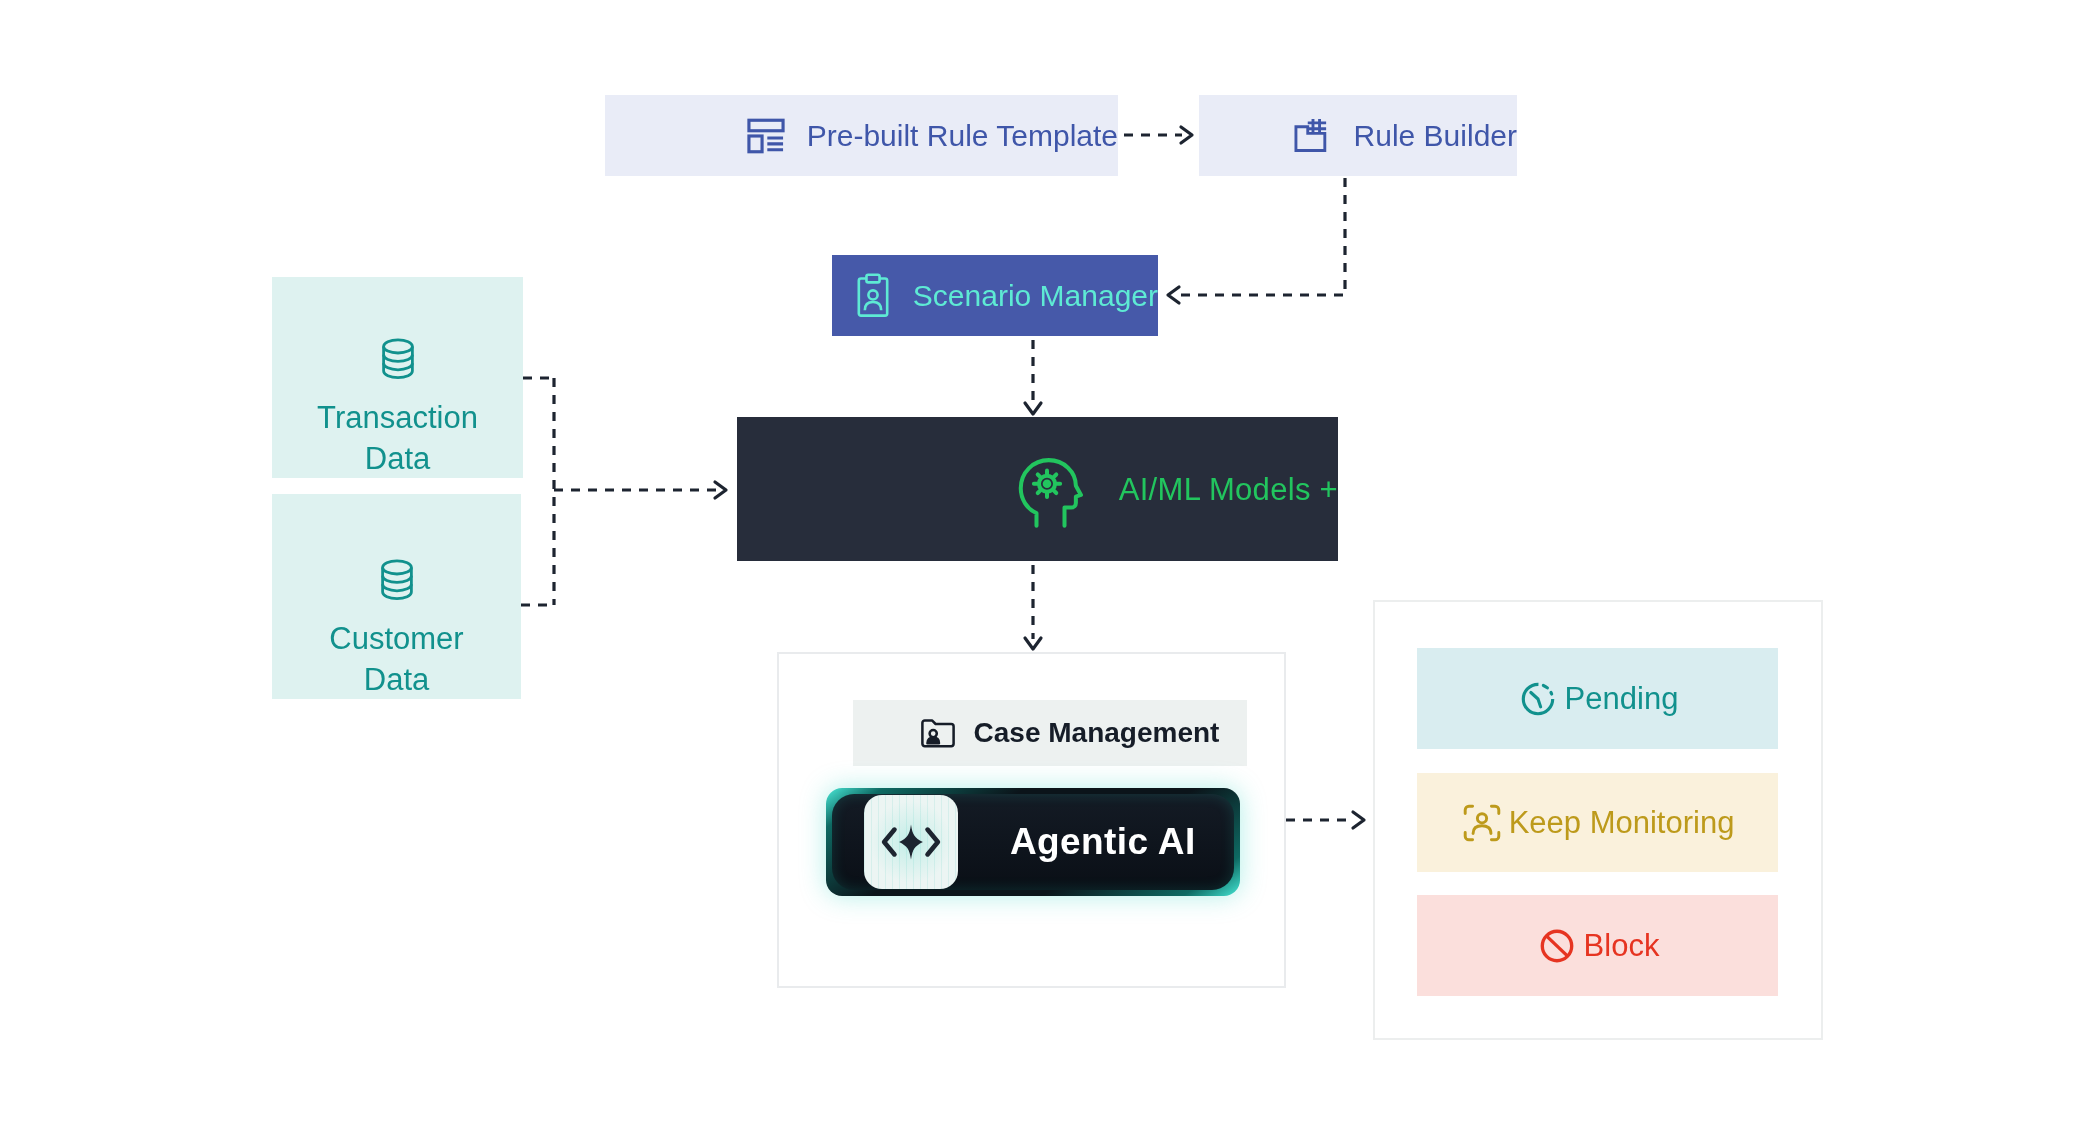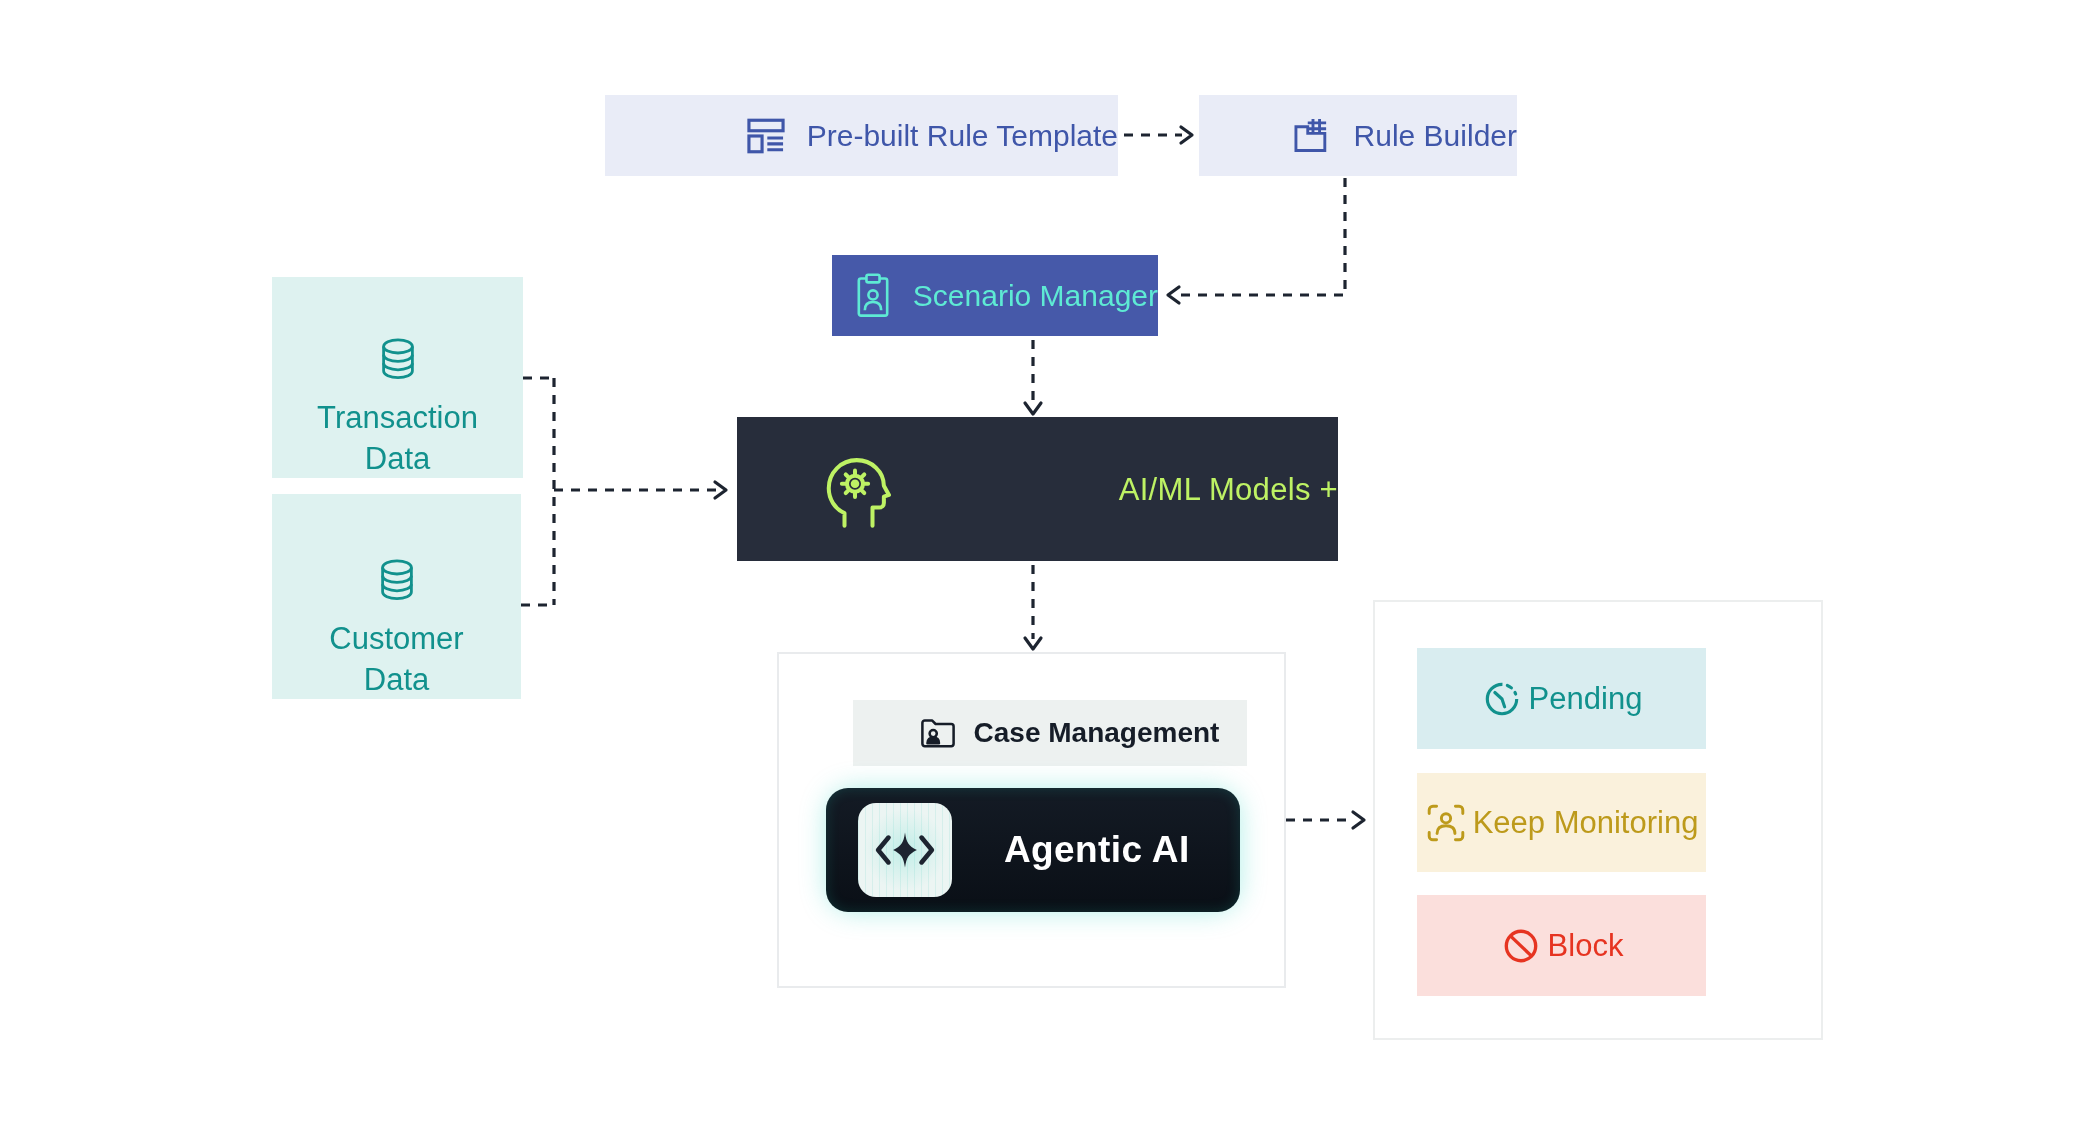--- a/index.html
+++ b/index.html
@@ -13,47 +13,47 @@
 
   
   .node-lavender{background:#e9ecf7;color:#3f56a9;gap:20px;font-size:30px;font-weight:500;}
   .prebuilt{left:605px;top:95px;width:513px;height:81px;}
   .builder{left:1199px;top:95px;width:318px;height:81px;}
 
   
   .scenario{left:832px;top:255px;width:326px;height:81px;background:#4659a9;color:#5eead4;gap:20px;font-size:30px;font-weight:500;}
 
   
-  .models{left:737px;top:417px;width:601px;height:144px;background:#272d3b;color:#bef264;justify-content:space-between;padding-left:76px;gap:30px;}
+  .models{left:737px;top:417px;width:601px;height:144px;background:#272d3b;color:#22c55e;justify-content:flex-end;padding-left:76px;gap:30px;}
   .models .lines{display:flex;flex-direction:column;line-height:41px;font-size:31px;font-weight:500;letter-spacing:.3px;}
 
   
   .node-mint{background:#def2f0;color:#11918d;flex-direction:column;gap:2px;font-size:31px;font-weight:500;line-height:39px;}
   .txn{left:272px;top:277px;width:251px;height:201px;}
   .cust{left:272px;top:494px;width:249px;height:205px;}
   .node-mint .db{margin-bottom:14px;}
 
   
   .case-container{position:absolute;left:777px;top:652px;width:509px;height:336px;background:#ffffff;border:2px solid #e9ebed;box-sizing:border-box;}
   .case-chip{position:absolute;left:74px;top:46px;width:355px;height:66px;background:#edf1f0;color:#161d28;display:flex;align-items:center;justify-content:center;gap:18px;font-size:28px;font-weight:700;padding-left:39px;}
 
-  .agentic-btn{position:absolute;left:47px;top:134px;width:414px;height:124px;border-radius:28px;box-sizing:border-box;
+  .agentic-btn{position:absolute;left:47px;top:134px;width:414px;height:108px;border-radius:16px;padding:6px;box-sizing:border-box;
     background:linear-gradient(145deg,#4ae9d8 0%,#0e6a63 10%,#0b141a 35%,#0b141a 65%,#0e6a63 90%,#45e6d4 100%);
     box-shadow:0 0 26px rgba(35,210,190,.35);}
   .agentic-inner{width:100%;height:100%;border-radius:22px;background:linear-gradient(180deg,#141b25 0%,#0a0f16 100%);display:flex;align-items:center;box-shadow:inset 0 0 14px rgba(35,210,190,.18);}
   .agentic-tile{width:94px;height:94px;margin-left:32px;border-radius:18px;color:#1d2430;display:flex;align-items:center;justify-content:center;
     background:
       radial-gradient(circle at 50% 50%, rgba(45,212,191,.22) 0%, rgba(45,212,191,0) 62%),
       repeating-linear-gradient(90deg, rgba(20,184,166,.10) 0px, rgba(20,184,166,.10) 1px, rgba(0,0,0,0) 1px, rgba(0,0,0,0) 7px),
       #ecf5f3;}
   .agentic-label{margin-left:52px;font-size:37px;font-weight:700;color:#ffffff;letter-spacing:.4px;}
 
   
   .outcomes{position:absolute;left:1373px;top:600px;width:450px;height:440px;background:#ffffff;border:2px solid #eceeee;box-sizing:border-box;}
-  .chip{position:absolute;left:42px;width:289px;height:101px;display:flex;align-items:center;justify-content:center;gap:6px;font-size:31px;font-weight:500;}
+  .chip{position:absolute;left:42px;width:361px;height:101px;display:flex;align-items:center;justify-content:center;gap:6px;font-size:31px;font-weight:500;}
   .chip-pending{top:46px;background:#d9edf0;color:#11918d;}
   .chip-monitor{top:171px;height:99px;background:#faf1dc;color:#bd9a1b;}
   .chip-block{top:293px;background:#fbdfdc;color:#e63421;}
 
   .icon{display:inline-flex;flex:0 0 auto;}
 </style>
 </head>
 <body>
 
 <div class="canvas">

